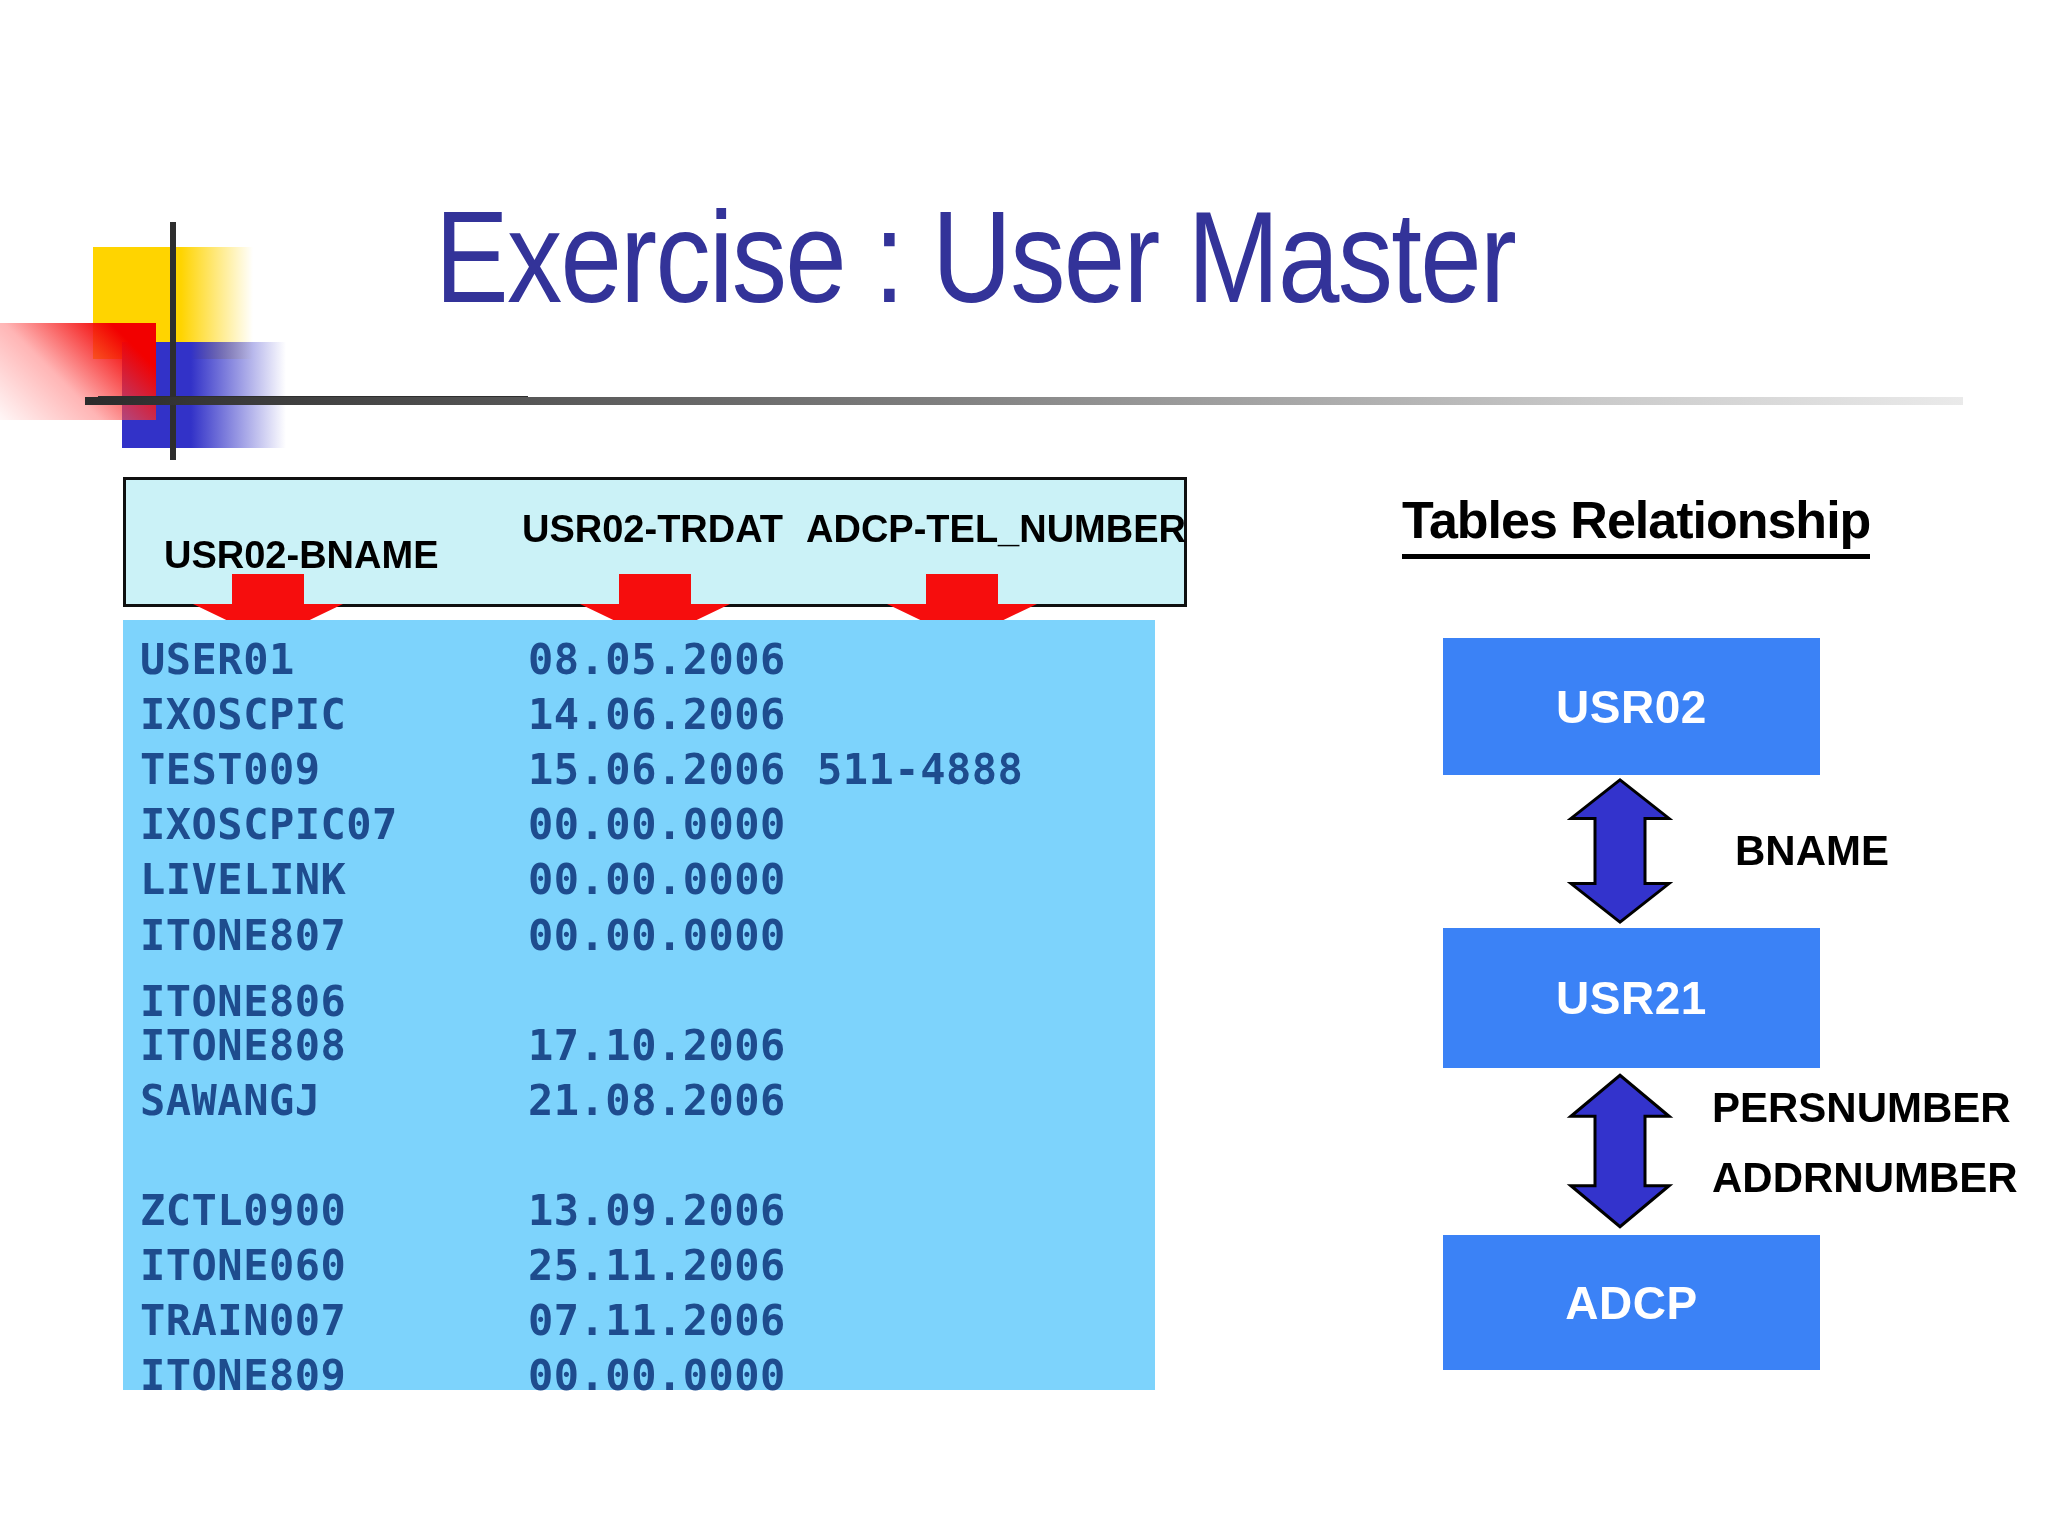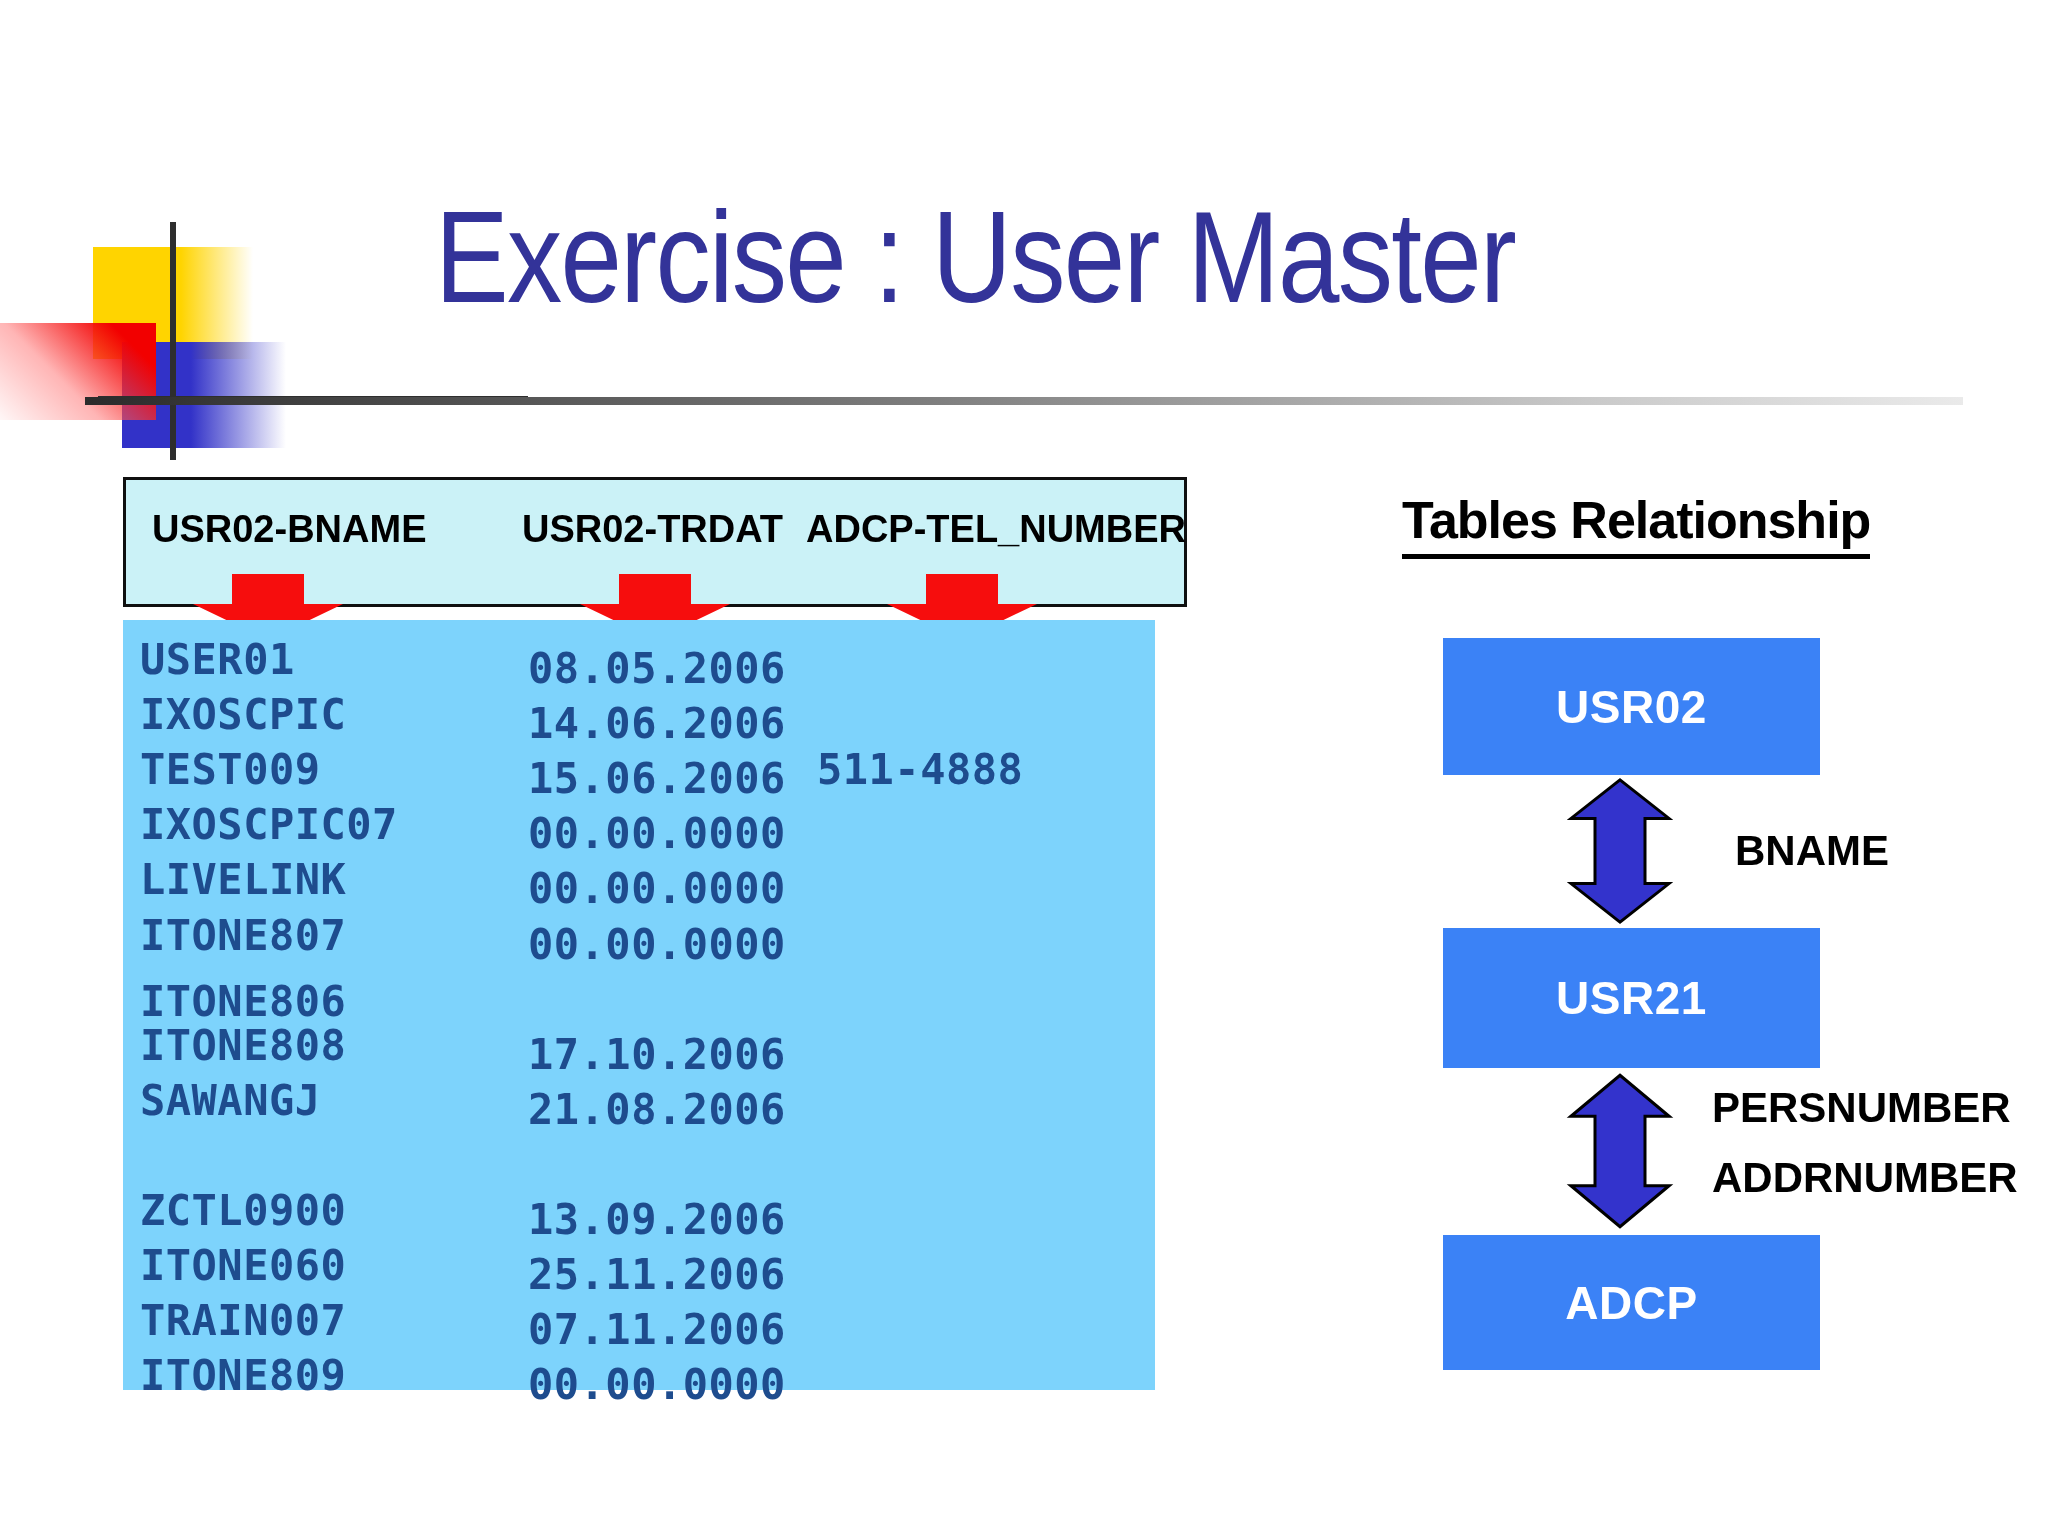--- a/index.html
+++ b/index.html
@@ -20,34 +20,34 @@
     background:linear-gradient(to right,#2b2b2b 0%,#7e7e7e 45%,#c9c9c9 80%,#eaeaea 100%);}
 
   
   .slide-title{left:435px;top:182px;font-size:130px;letter-spacing:-2px;
     color:#333399;white-space:nowrap;transform:scaleX(0.85);transform-origin:left top;}
 
   
   .colhead-box{left:123px;top:477px;width:1064px;height:130px;background:#cbf2f7;
     border:3px solid #101010;box-sizing:border-box;}
   .colhead-label{top:508px;font-size:38px;font-weight:bold;color:#000;white-space:nowrap;}
-  .colhead-label.c0{left:152px;}
+  .colhead-label.c0{left:164px;margin-top:26px;}
   .colhead-label.c1{left:522px;}
   .colhead-label.c2{left:806px;}
   .red-arrow{width:150px;height:66px;top:574px;}
   .red-arrow.a0{left:193px;}
   .red-arrow.a1{left:580px;}
   .red-arrow.a2{left:887px;}
 
   .data-panel{left:123px;top:620px;width:1032px;height:770px;background:#7dd3fc;}
   .data-row{position:absolute;left:0;width:100%;height:55px;}
   .data-row span{position:absolute;font-family:"DejaVu Sans Mono",monospace;
     font-weight:bold;font-size:42px;letter-spacing:0.5px;color:#1e4c8e;white-space:nowrap;}
   .data-row .f-bname{left:17px;}
-  .data-row .f-trdat{left:405px;margin-top:9px;}
+  .data-row .f-trdat{left:405px;}
   .data-row .f-tel{left:694px;}
 
   
   .rel-title{left:1402px;top:490px;font-size:52px;font-weight:bold;color:#000;
     border-bottom:5px solid #000;padding-bottom:4px;white-space:nowrap;letter-spacing:-1px;}
   .table-box{left:1443px;width:377px;background:#3b82f6;color:#fff;
     display:flex;align-items:center;justify-content:center;
     font-size:46px;font-weight:bold;letter-spacing:0.5px;}
   .table-box.t0{top:638px;height:137px;}
   .table-box.t1{top:928px;height:140px;}

